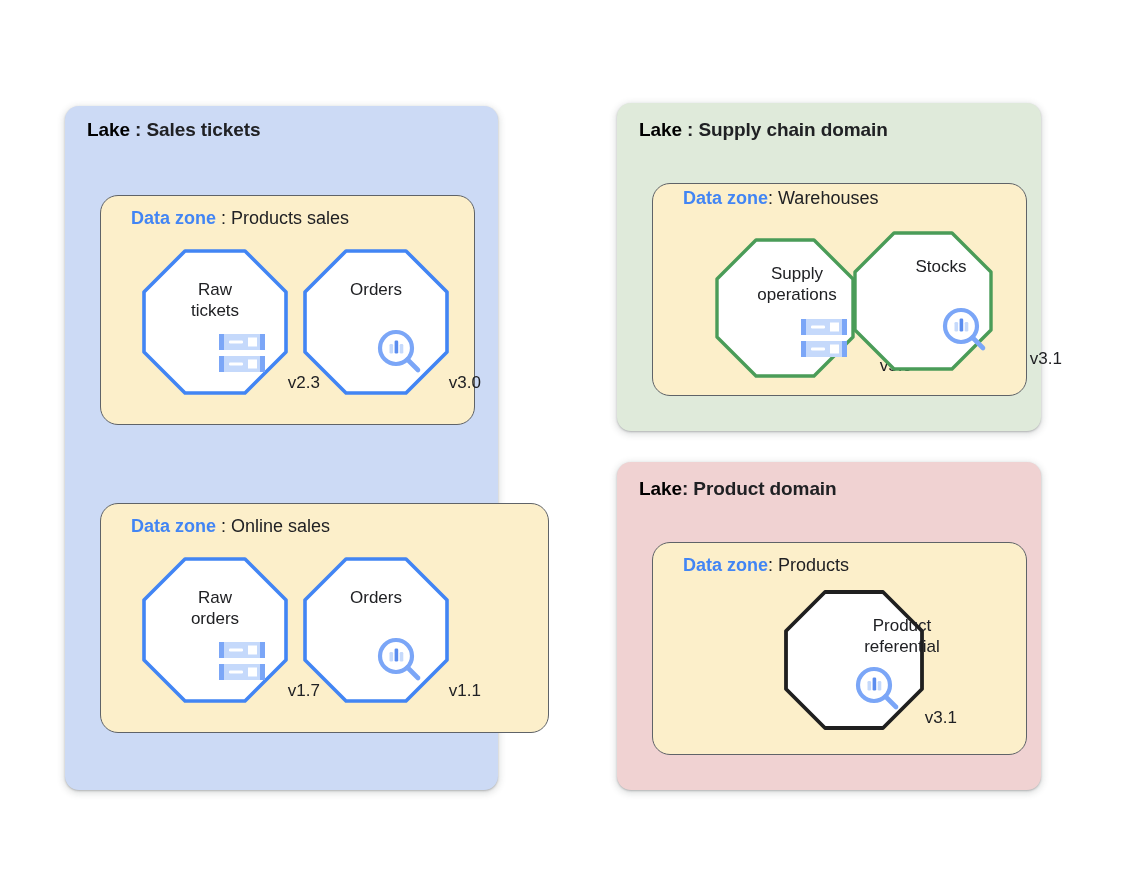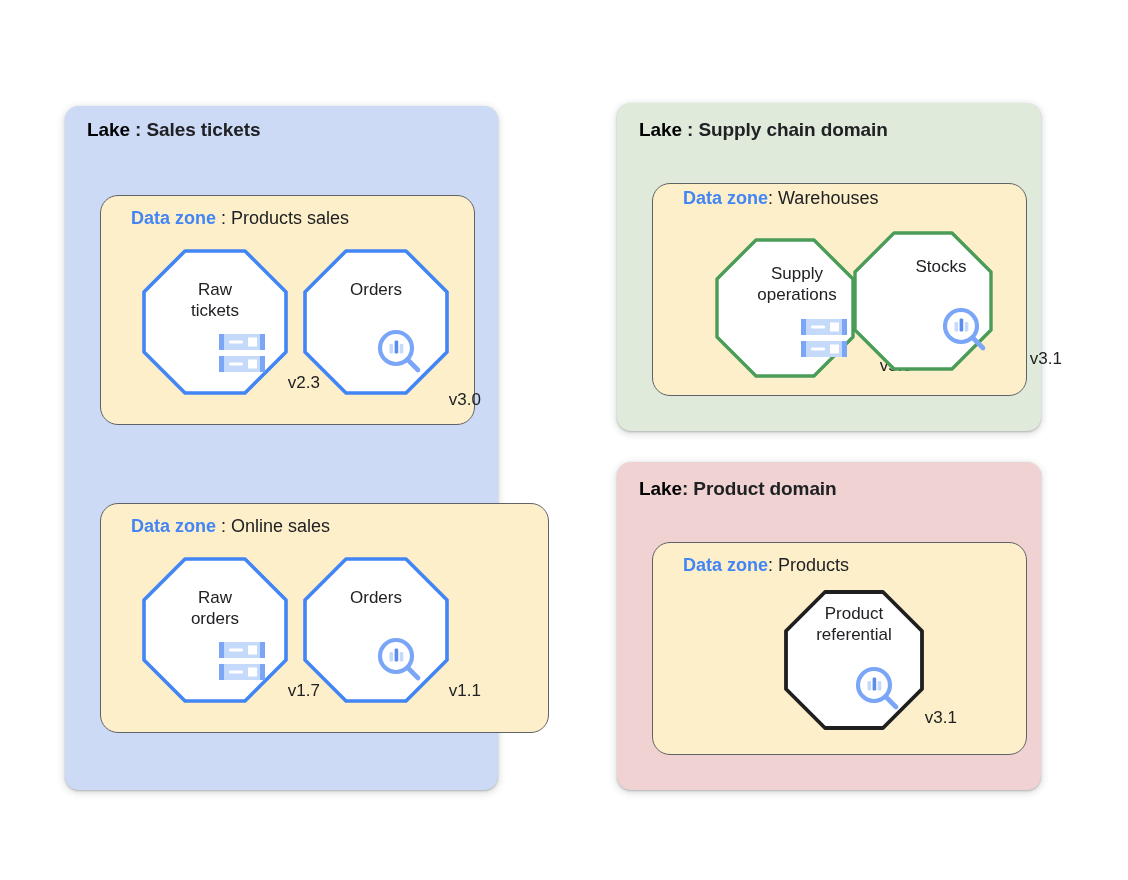--- a/index.html
+++ b/index.html
@@ -136,21 +136,21 @@
         <div class="asset-label" style="top:30px;">Orders</div>
         <div class="asset-icon" style="top:79px;">
           <svg width="48" height="48" viewBox="0 0 48 48">
             <circle cx="20" cy="20" r="16" fill="none" stroke="#7ba6f7" stroke-width="4.2"></circle>
             <rect x="13.5" y="16" width="3.6" height="9.5" rx="1.3" fill="#c5d9fb"></rect>
             <rect x="18.6" y="12.5" width="3.6" height="13" rx="1.3" fill="#5b8def"></rect>
             <rect x="23.7" y="16" width="3.6" height="9.5" rx="1.3" fill="#c5d9fb"></rect>
             <line x1="31.5" y1="31.5" x2="42" y2="42" stroke="#7ba6f7" stroke-width="4.6" stroke-linecap="round"></line>
           </svg>
         </div>
-        <div class="asset-version" style="top:141px; right:-32px;">v3.0</div>
+        <div class="asset-version" style="top:124px; right:-32px;">v3.0</div>
       </div>
     </div>
 
     <div class="zone" style="left:35px; top:397px; width:449px; height:230px;border-radius:18px;">
       <div class="zone-title" style="left:30px; top:12px;">
         <span class="kw">Data zone</span><span> : </span><span>Online sales</span>
       </div>
 
       <div class="asset" style="left:41px; top:53px; width:146px; height:146px;">
         <svg width="146" height="146" viewBox="0 0 146 146">
@@ -257,21 +257,21 @@
 
     <div class="zone" style="left:35px; top:80px; width:375px; height:213px;">
       <div class="zone-title" style="left:30px; top:12px;">
         <span class="kw">Data zone</span><span>: </span><span>Products</span>
       </div>
 
       <div class="asset" style="left:131px; top:47px; width:140px; height:140px;">
         <svg width="140" height="140" viewBox="0 0 140 140">
           <polygon points="41,2 99,2 138,41 138,99 99,138 41,138 2,99 2,41" fill="#ffffff" stroke="#1f1f1f" stroke-width="3.8" stroke-linejoin="round"></polygon>
         </svg>
-        <div class="asset-label" style="top:13px;">Product
+        <div class="asset-label" style="top:25px;margin-left:48px;">Product
 referential</div>
         <div class="asset-icon" style="top:75px;">
           <svg width="48" height="48" viewBox="0 0 48 48">
             <circle cx="20" cy="20" r="16" fill="none" stroke="#7ba6f7" stroke-width="4.2"></circle>
             <rect x="13.5" y="16" width="3.6" height="9.5" rx="1.3" fill="#c5d9fb"></rect>
             <rect x="18.6" y="12.5" width="3.6" height="13" rx="1.3" fill="#5b8def"></rect>
             <rect x="23.7" y="16" width="3.6" height="9.5" rx="1.3" fill="#c5d9fb"></rect>
             <line x1="31.5" y1="31.5" x2="42" y2="42" stroke="#7ba6f7" stroke-width="4.6" stroke-linecap="round"></line>
           </svg>
         </div>

